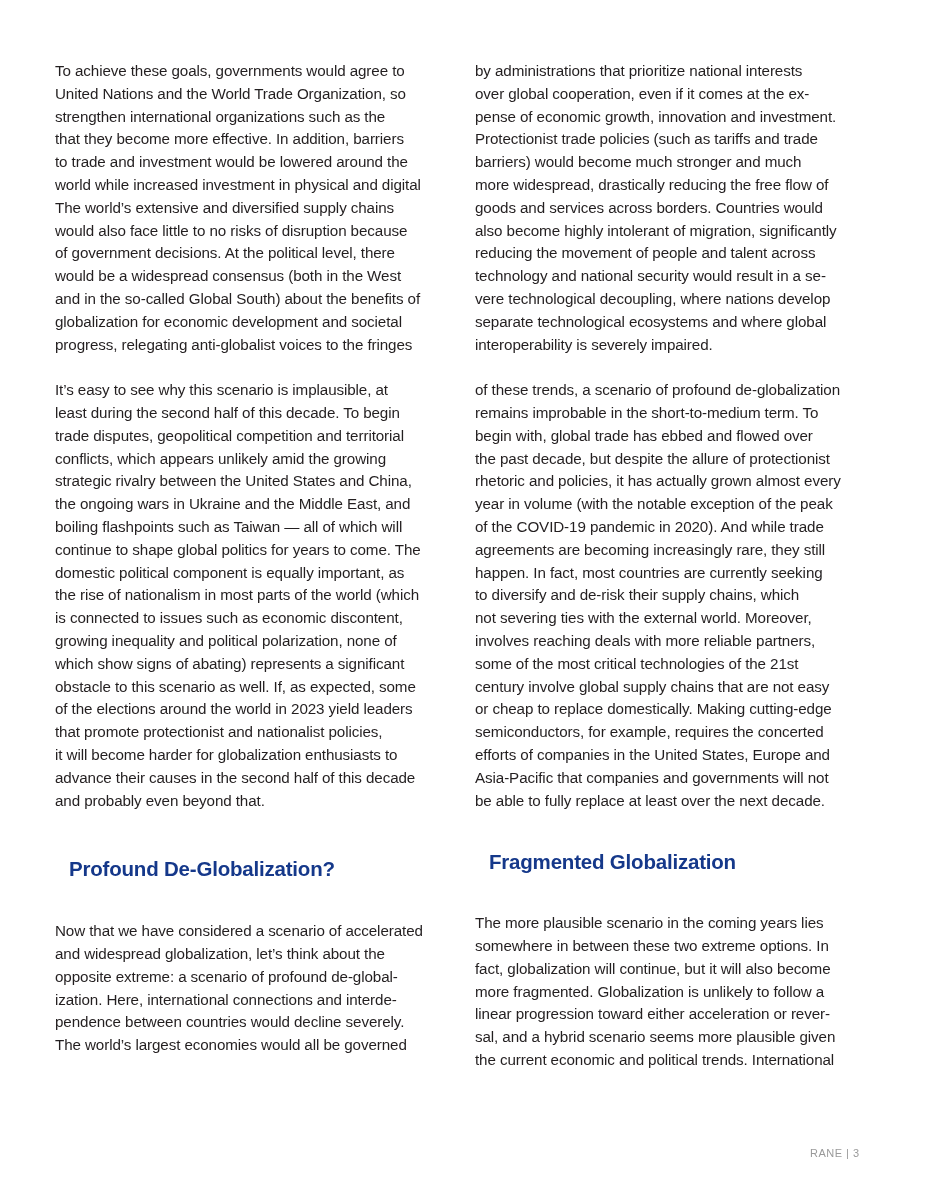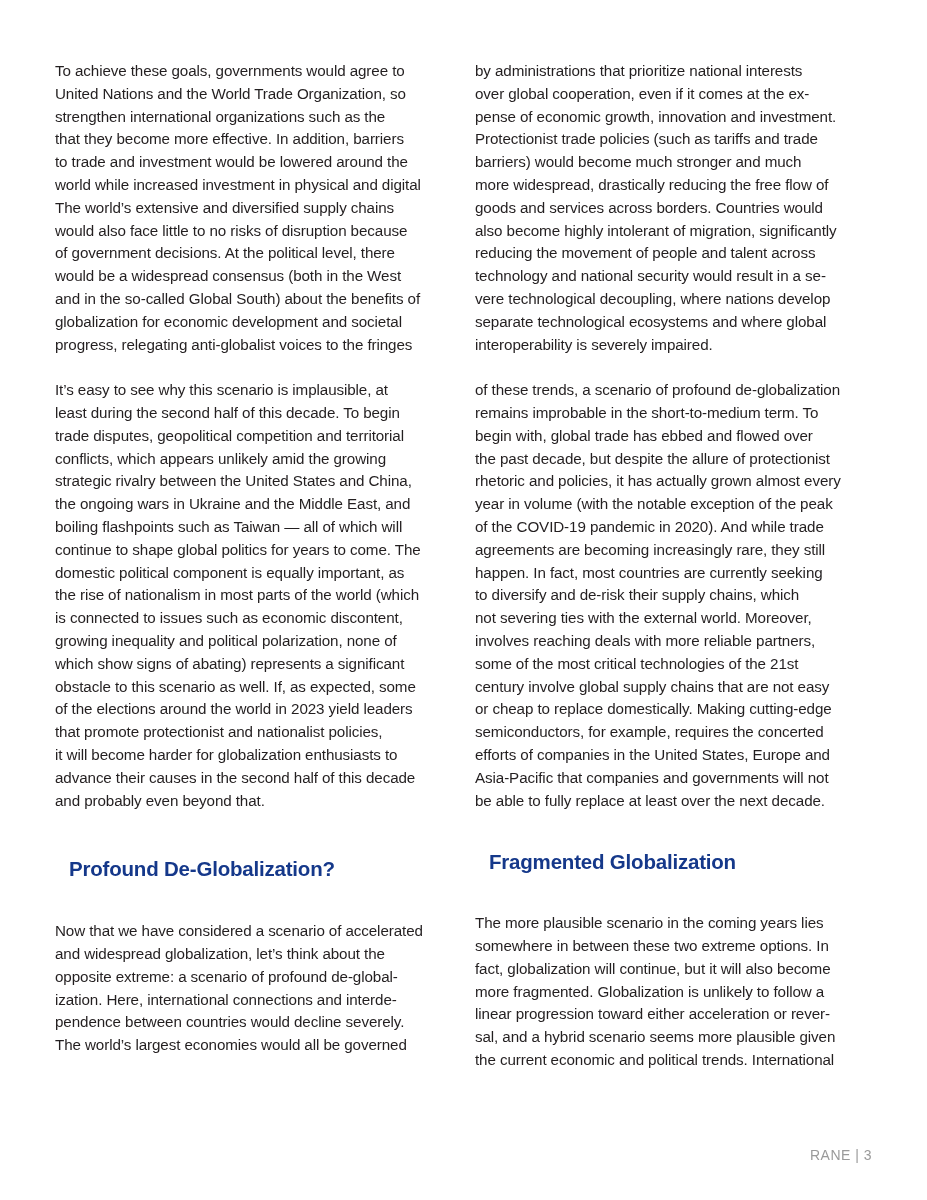--- a/index.html
+++ b/index.html
@@ -5,21 +5,21 @@
   html, body { margin: 0; padding: 0; background: #ffffff; }
   body { width: 927px; height: 1200px; position: relative; overflow: hidden;
          font-family: "Liberation Sans", sans-serif; color: #231f20; }
   .col { position: absolute; top: 60px; width: 400px; }
   .col-left { left: 55px; }
   .col-right { left: 475px; }
   .line { font-size: 15.2px; line-height: 22.8px; white-space: nowrap; letter-spacing: -0.1px; }
   .gap { height: 22.8px; }
   .heading { color: #15388a; font-weight: bold; font-size: 20.5px; line-height: 30px;
              margin: 14px; white-space: nowrap; letter-spacing: -0.2px; }
-  .footer { position: absolute; left: 810px; top: 1147px; font-size: 14px; color: #9a9a9a;
+  .footer { position: absolute; left: 810px; top: 1147px; font-size: 11px; color: #9a9a9a;
             letter-spacing: 0.5px; }
 </style>
 </head>
 <body>
 
 <div class="col col-left">
   <div>
       <div class="line">To achieve these goals, governments would agree to</div>
       <div class="line">United Nations and the World Trade Organization, so</div>
       <div class="line">strengthen international organizations such as the</div>

